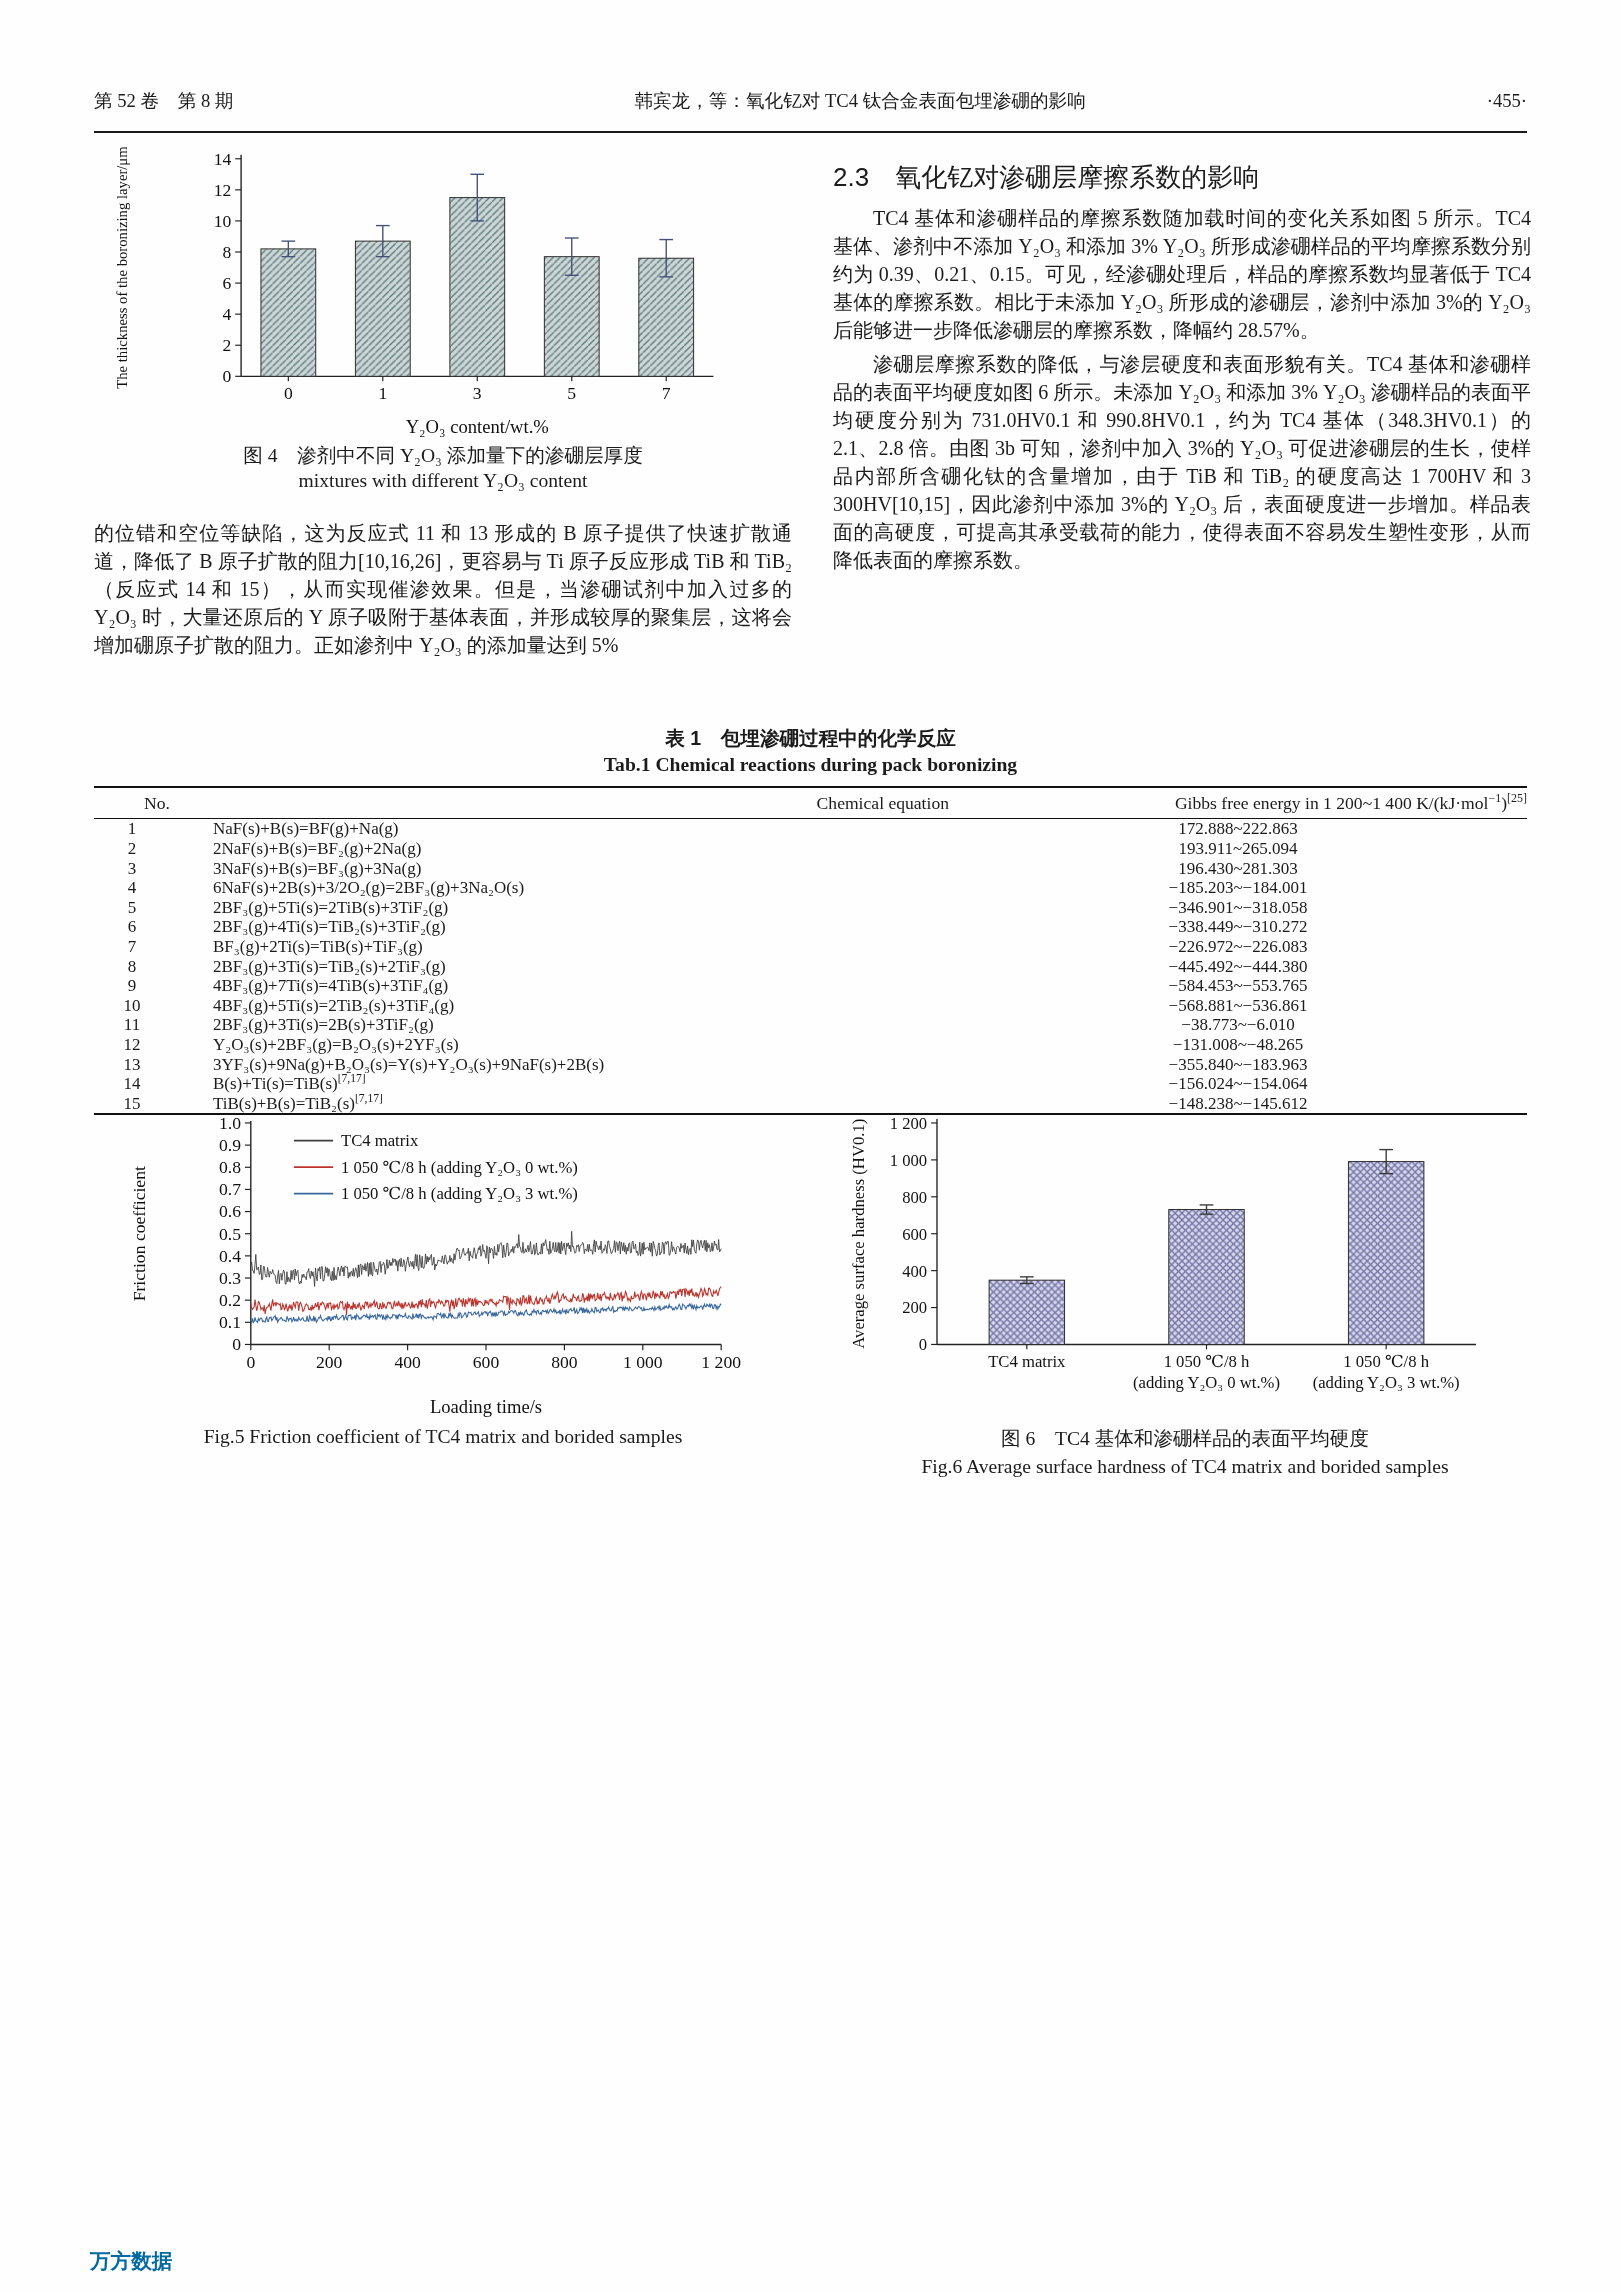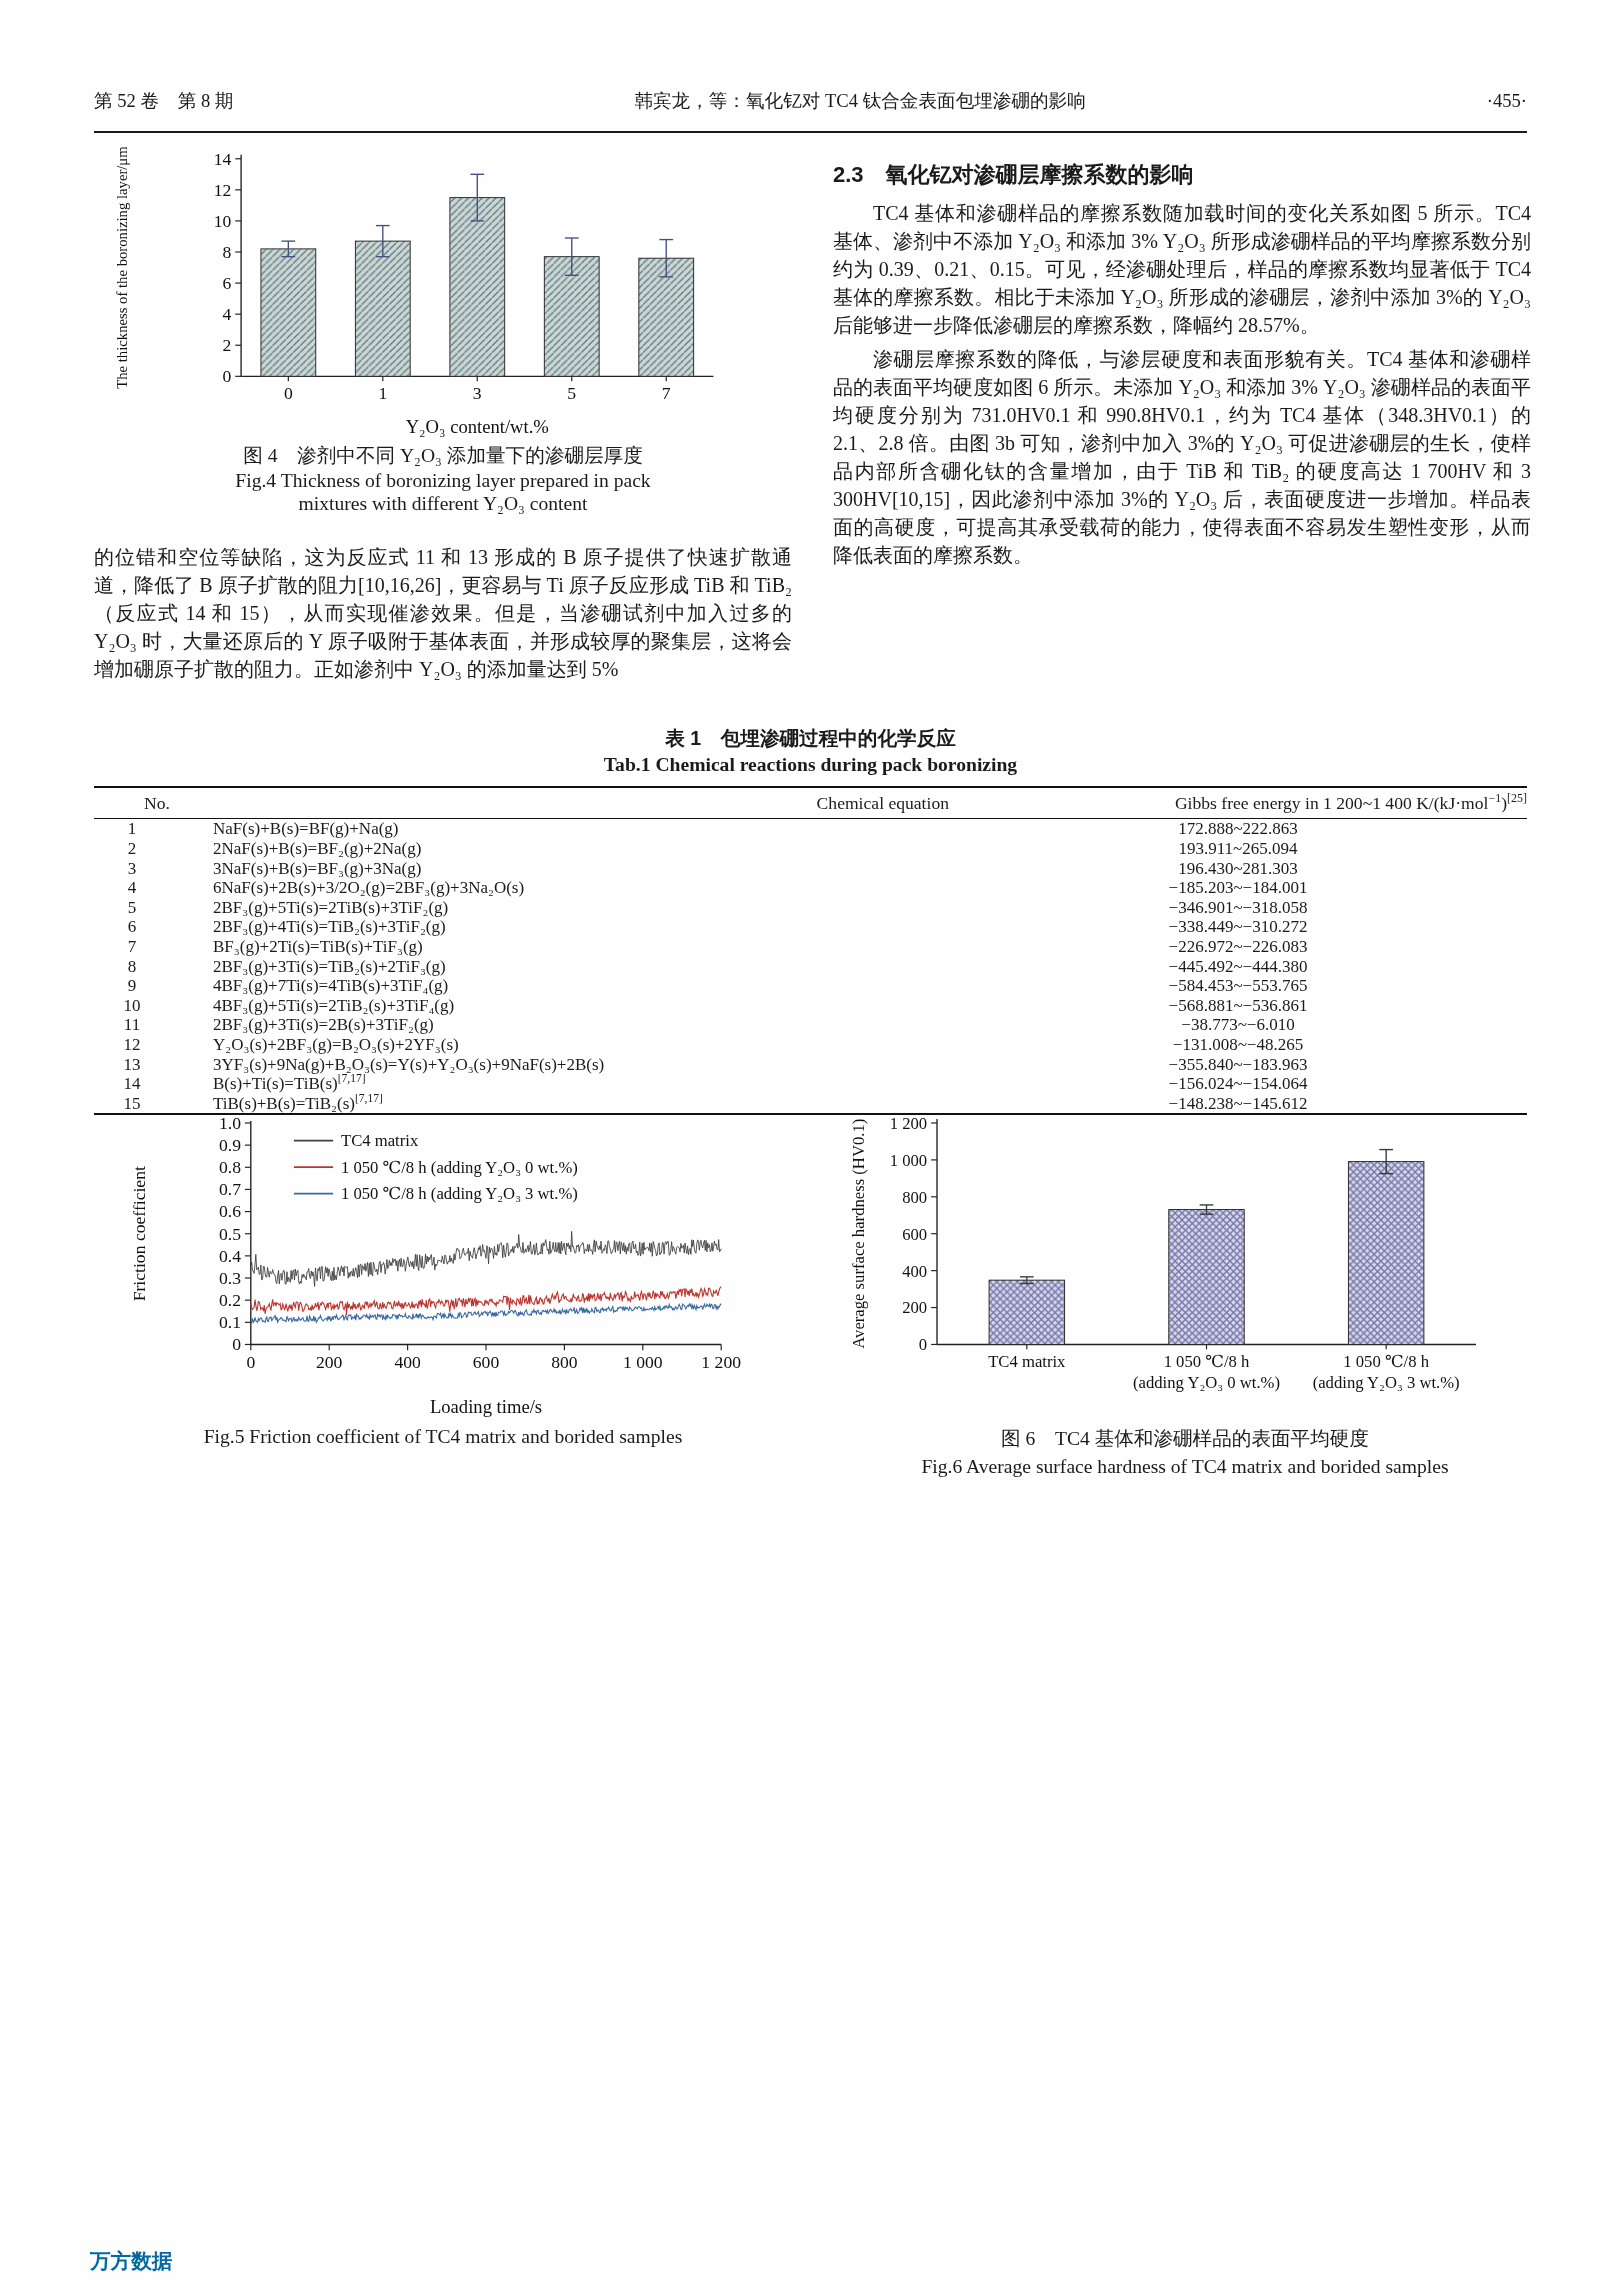--- a/index.html
+++ b/index.html
@@ -6,22 +6,22 @@
   .page{position:relative;width:1621px;height:2293px;background:#fefefe;
         font-family:"Liberation Serif","DejaVu Serif",serif;color:#1b1b1b;overflow:hidden;}
   .hdr{position:absolute;left:94px;top:88px;width:1433px;display:flex;
        justify-content:space-between;align-items:baseline;font-size:18.6px;}
   .hdr-rule{position:absolute;left:94px;top:131px;width:1433px;border-top:2px solid #1a1a1a;}
   .colL{position:absolute;left:94px;top:147px;width:698px;}
   .colR{position:absolute;left:833px;top:147px;width:698px;}
   .body-p{font-size:20px;line-height:28px;text-align:justify;margin:0;}
   .ind{text-indent:2em;}
   .mt6{margin-top:5.9px;}
-  .sec-h{font-family:"Liberation Sans","DejaVu Sans",sans-serif;font-weight:700;
-         font-size:22px;margin:12.7px 0 9.8px 0;}
+  .sec-h{font-family:"Liberation Sans","DejaVu Sans",sans-serif;font-weight:400;
+         font-size:26px;margin:12.7px 0 9.8px 0;}
   .cap{text-align:center;font-size:19.6px;line-height:23.5px;}
   .cap-zh{text-align:center;font-size:19.6px;line-height:25.5px;margin-top:2px;}
   .para-after-fig{margin-top:27px;}
   svg{display:block;}
   svg text{font-family:"Liberation Serif","DejaVu Serif",serif;}
   .tbl-block{position:absolute;left:94px;top:727px;width:1433px;}
   .tbl-title-zh{text-align:center;font-family:"Liberation Sans","DejaVu Sans",sans-serif;
                 font-weight:700;font-size:19.6px;line-height:23.5px;}
   .tbl-title-en{text-align:center;font-weight:700;font-size:19.6px;line-height:23.5px;margin-top:2.9px;}
   table{width:100%;border-collapse:collapse;margin-top:8.8px;font-size:17px;table-layout:fixed;}
@@ -106,21 +106,20 @@
         <rect x="555.8439999999999" y="113.4857142857143" width="55.912" height="120.5142857142857" fill="url(#hatch4)" stroke="#2b2b2b" stroke-width="1"></rect>
         <line x1="583.8" y1="94.45714285714288" x2="583.8" y2="132.51428571428573" stroke="#44517c" stroke-width="1.4"></line>
         <line x1="576.8" y1="94.45714285714288" x2="590.8" y2="94.45714285714288" stroke="#44517c" stroke-width="1.4"></line>
         <line x1="576.8" y1="132.51428571428573" x2="590.8" y2="132.51428571428573" stroke="#44517c" stroke-width="1.4"></line>
         <line x1="583.8" y1="234" x2="583.8" y2="239" stroke="#222" stroke-width="1.2"></line>
         <text x="583.8" y="257" font-size="18" text-anchor="middle" fill="#111">7</text>
         <text x="391" y="292" font-size="19" text-anchor="middle" fill="#111">Y₂O₃ content/wt.%</text>
         <text x="34" y="123" font-size="15" text-anchor="middle" fill="#111" transform="rotate(-90 34 123)">The thickness of the boronizing layer/μm</text>
       </svg>
     <div class="cap-zh">图 4　渗剂中不同 Y₂O₃ 添加量下的渗硼层厚度</div>
-    <div class="cap">Fig.4 Thickness of boronizing layer prepared in pack</div>
     <div class="cap">mixtures with different Y₂O₃ content</div>
     <p class="body-p para-after-fig">的位错和空位等缺陷，这为反应式 11 和 13 形成的 B 原子提供了快速扩散通道，降低了 B 原子扩散的阻力[10,16,26]，更容易与 Ti 原子反应形成 TiB 和 TiB₂（反应式 14 和 15），从而实现催渗效果。但是，当渗硼试剂中加入过多的 Y₂O₃ 时，大量还原后的 Y 原子吸附于基体表面，并形成较厚的聚集层，这将会增加硼原子扩散的阻力。正如渗剂中 Y₂O₃ 的添加量达到 5%</p>
   </div>
 
   <div class="colR">
     <h3 class="sec-h">2.3　氧化钇对渗硼层摩擦系数的影响</h3>
     <p class="body-p ind">TC4 基体和渗硼样品的摩擦系数随加载时间的变化关系如图 5 所示。TC4 基体、渗剂中不添加 Y₂O₃ 和添加 3% Y₂O₃ 所形成渗硼样品的平均摩擦系数分别约为 0.39、0.21、0.15。可见，经渗硼处理后，样品的摩擦系数均显著低于 TC4 基体的摩擦系数。相比于未添加 Y₂O₃ 所形成的渗硼层，渗剂中添加 3%的 Y₂O₃ 后能够进一步降低渗硼层的摩擦系数，降幅约 28.57%。</p>
     <p class="body-p ind mt6">渗硼层摩擦系数的降低，与渗层硬度和表面形貌有关。TC4 基体和渗硼样品的表面平均硬度如图 6 所示。未添加 Y₂O₃ 和添加 3% Y₂O₃ 渗硼样品的表面平均硬度分别为 731.0HV0.1 和 990.8HV0.1，约为 TC4 基体（348.3HV0.1）的 2.1、2.8 倍。由图 3b 可知，渗剂中加入 3%的 Y₂O₃ 可促进渗硼层的生长，使样品内部所含硼化钛的含量增加，由于 TiB 和 TiB₂ 的硬度高达 1 700HV 和 3 300HV[10,15]，因此渗剂中添加 3%的 Y₂O₃ 后，表面硬度进一步增加。样品表面的高硬度，可提高其承受载荷的能力，使得表面不容易发生塑性变形，从而降低表面的摩擦系数。</p>
   </div>
 

